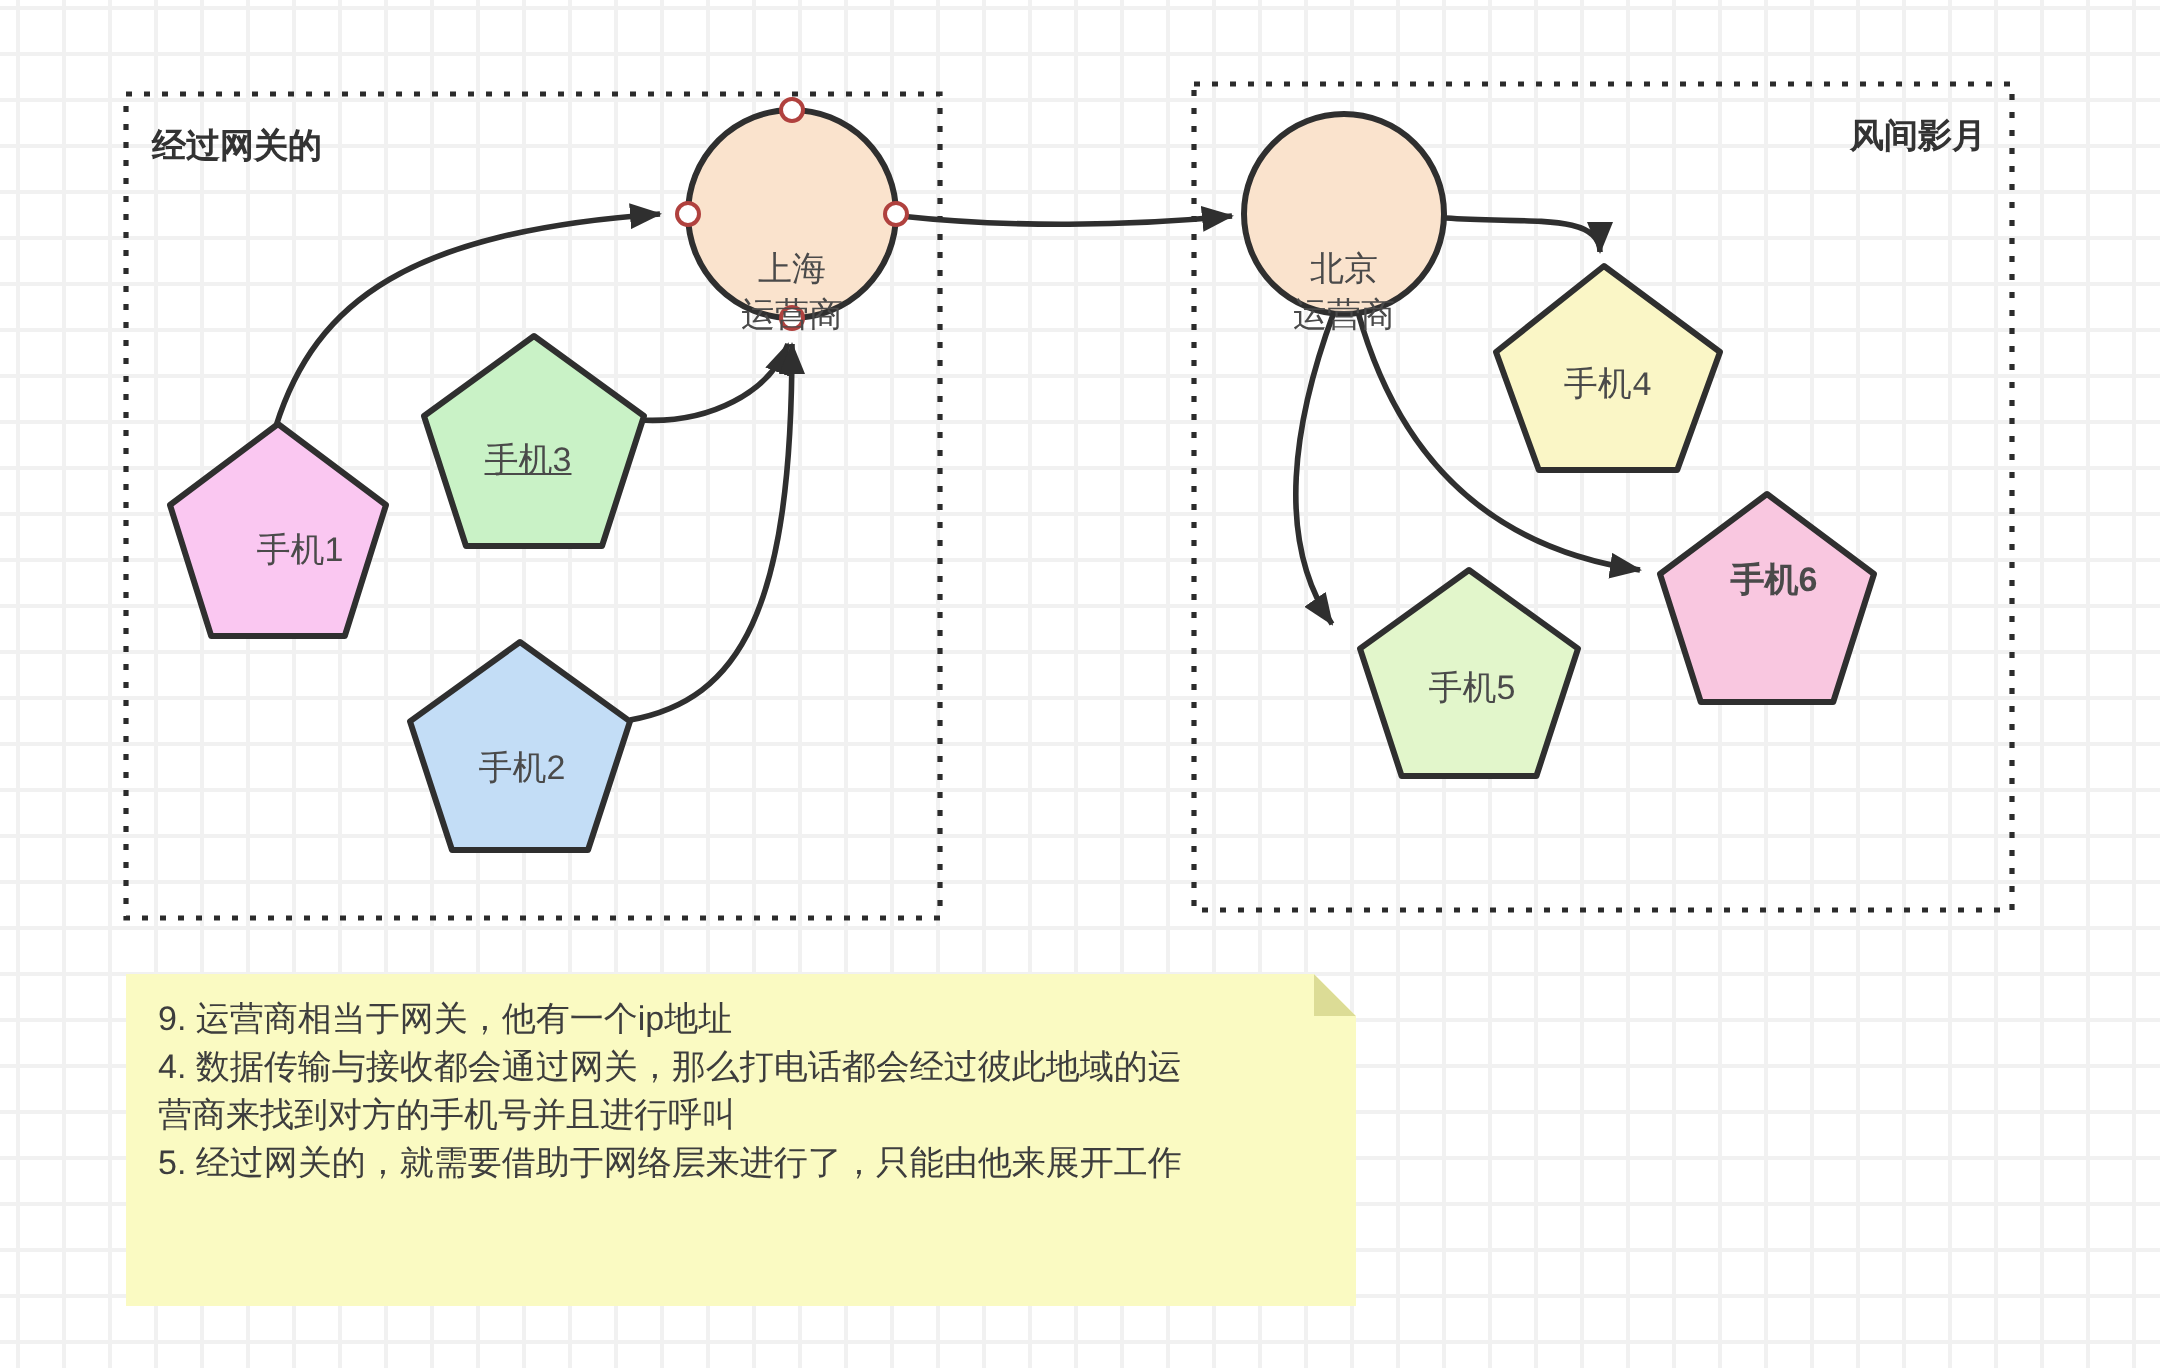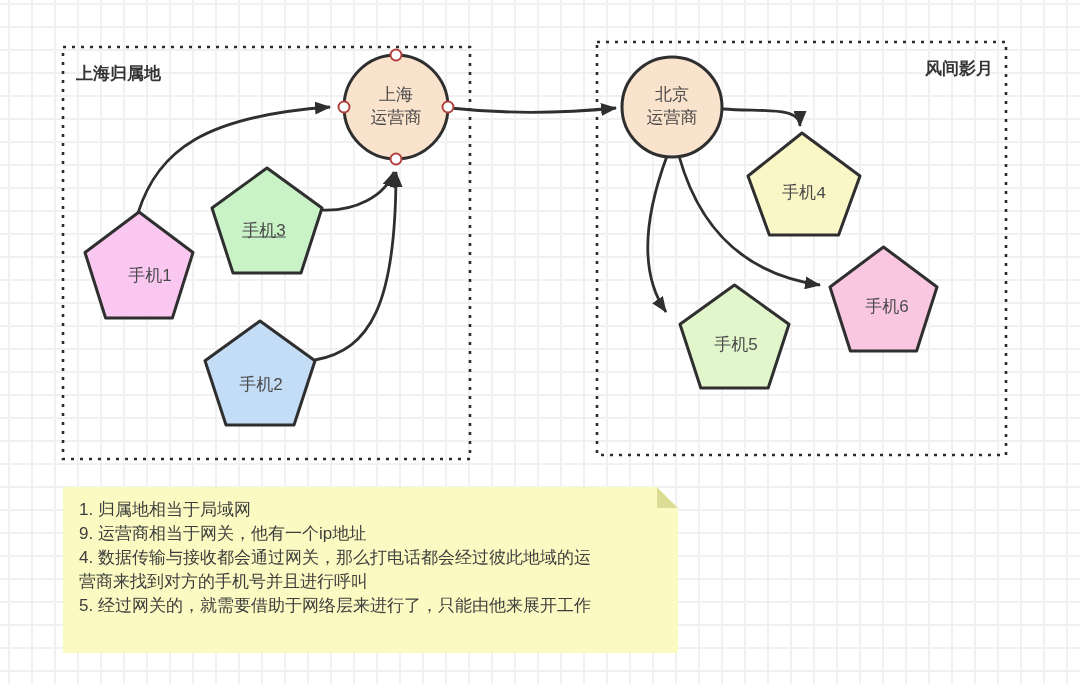--- a/index.html
+++ b/index.html
@@ -10,21 +10,21 @@
     background-image:
       linear-gradient(#f1f1f1 2px, transparent 2px),
       linear-gradient(90deg, #f1f1f1 2px, transparent 2px);
     background-size:23px 23px;
     background-position:8px 3px;
   }
   svg.overlay { position:absolute; left:0; top:0; z-index:1; }
   .lbl { position:absolute; z-index:2; color:#4a4a4a; font-size:17px; white-space:nowrap; }
   .region-label { font-weight:bold; color:#333; transform:translateY(-50%); }
   .plabel { transform:translate(-50%,-50%); }
-  .op-label { transform:translate(-50%,-50%); text-align:center; line-height:23px; }
+  .op-label { transform:translate(-50%,-50%); text-align:center; line-height:23px;margin-top:40px; }
   .op-label span { display:block; }
   #note {
     position:absolute; left:63px; top:487px; width:615px; height:166px; z-index:3;
     clip-path: polygon(0 0, calc(100% - 21px) 0, 100% 21px, 100% 100%, 0 100%);
   }
   #note-fold {
     position:absolute; top:0; right:0; width:21px; height:21px;
     clip-path: polygon(0 0, 100% 100%, 0 100%);
   }
   #note-text {
@@ -72,43 +72,42 @@
 
     <circle cx="396" cy="107" r="52" stroke="#2f2f2f" stroke-width="3" fill="#fae3cd"></circle>
     <circle cx="672" cy="107" r="50" stroke="#2f2f2f" stroke-width="3" fill="#fae3cd"></circle>
 
     <circle cx="396" cy="55" r="5.5" fill="#ffffff" stroke="#b0413e" stroke-width="2"></circle>
     <circle cx="344" cy="107" r="5.5" fill="#ffffff" stroke="#b0413e" stroke-width="2"></circle>
     <circle cx="448" cy="107" r="5.5" fill="#ffffff" stroke="#b0413e" stroke-width="2"></circle>
     <circle cx="396" cy="159" r="5.5" fill="#ffffff" stroke="#b0413e" stroke-width="2"></circle>
   </svg>
 
-  <div class="lbl region-label" style="left:76px; top:73px;">上海归属地</div>
+  <div class="lbl region-label" style="left:76px; top:73px;">经过网关的</div>
   <div class="lbl region-label" style="left:993px; top:68px; transform:translate(-100%,-50%);">风间影月</div>
 
   <div class="lbl op-label" style="left:396px; top:106px;">
     <span>上海</span>
     <span>运营商</span>
   </div>
   <div class="lbl op-label" style="left:672px; top:106px;">
     <span>北京</span>
     <span>运营商</span>
   </div>
 
   <div class="lbl plabel" style="left:150px; top:275px;">手机1</div>
   <div class="lbl plabel" style="left:261px; top:384px;">手机2</div>
   <div class="lbl plabel" style="left:264px; top:230px;text-decoration:underline;">手机3</div>
   <div class="lbl plabel" style="left:804px; top:192px;font-family:Liberation Mono, monospace;">手机4</div>
   <div class="lbl plabel" style="left:736px; top:344px;">手机5</div>
-  <div class="lbl plabel" style="left:887px; top:306px;">手机6</div>
+  <div class="lbl plabel" style="left:887px; top:290px;font-weight:bold;">手机6</div>
 
   <div id="note" style="background: rgb(250, 250, 194);">
     <div id="note-fold" style="background: rgb(220, 220, 150);"></div>
     <div id="note-text">
-      <div>1. 归属地相当于局域网</div>
       <div>9. 运营商相当于网关，他有一个ip地址</div>
       <div>4. 数据传输与接收都会通过网关，那么打电话都会经过彼此地域的运营商来找到对方的手机号并且进行呼叫</div>
       <div>5. 经过网关的，就需要借助于网络层来进行了，只能由他来展开工作</div>
     </div>
   </div>
 
 
 </div>
 
 </body></html>

